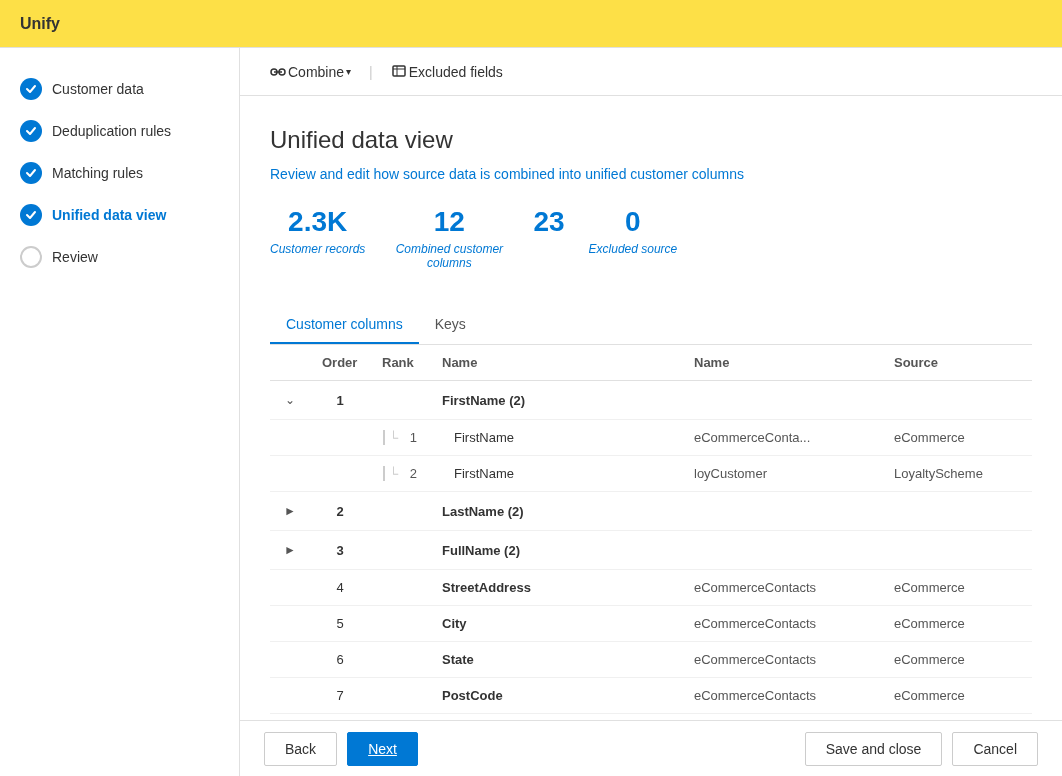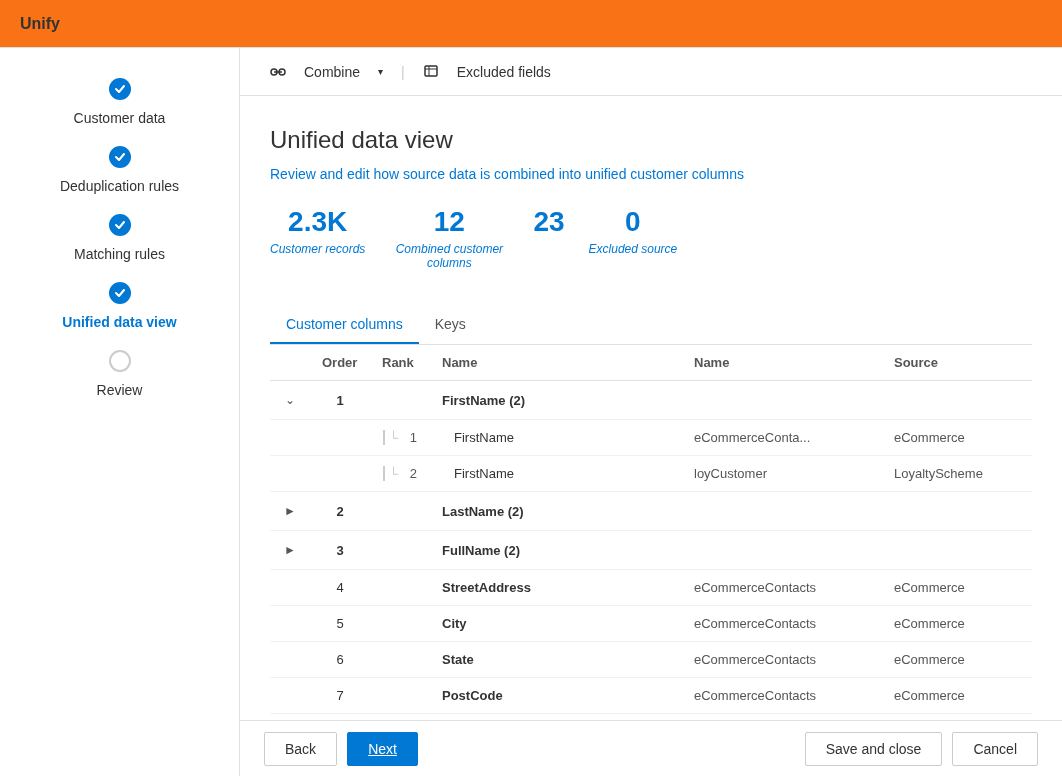--- a/index.html
+++ b/index.html
@@ -1,39 +1,39 @@
 <!DOCTYPE html>
 <html><head>
   <meta charset="utf-8">
   <style>
     * { box-sizing: border-box; margin: 0; padding: 0; }
     body { font-family: 'Segoe UI', Arial, sans-serif; font-size: 14px; background: #f5f5f5; color: #333; width: 1062px; height: 776px; overflow: hidden; display: flex; flex-direction: column; }
 
     
-    .top-bar { height: 48px; background: #f97316; border-bottom: 1px solid #e0e0e0; display: flex; align-items: center; padding: 0 20px; }
+    .top-bar { height: 48px; background: #fde047; border-bottom: 1px solid #e0e0e0; display: flex; align-items: center; padding: 0 20px; }
     .top-bar-title { font-size: 16px; font-weight: 600; color: #333; }
 
     
     .main-layout { display: flex; flex: 1; overflow: hidden; }
 
     
     .sidebar { width: 240px; background: #fff; border-right: 1px solid #e0e0e0; padding: 20px 0; flex-shrink: 0; }
-    .sidebar-item { display: flex; align-items: center; padding: 10px 20px; cursor: pointer; gap: 10px; flex-direction: column; }
+    .sidebar-item { display: flex; align-items: center; padding: 10px 20px; cursor: pointer; gap: 10px; }
     .sidebar-check { width: 22px; height: 22px; border-radius: 50%; background: #0078d4; display: flex; align-items: center; justify-content: center; flex-shrink: 0; }
     .sidebar-check svg { width: 12px; height: 12px; }
     .sidebar-circle { width: 22px; height: 22px; border-radius: 50%; border: 2px solid #ccc; flex-shrink: 0; }
     .sidebar-item-label { font-size: 14px; }
     .sidebar-item.active .sidebar-item-label { color: #0078d4; font-weight: 600; }
 
     
     .content-area { flex: 1; display: flex; flex-direction: column; overflow: hidden; }
 
     
     .toolbar { height: 48px; background: #fff; border-bottom: 1px solid #e0e0e0; display: flex; align-items: center; padding: 0 20px; gap: 4px; }
-    .toolbar-btn { display: flex; align-items: center; gap: 18px; padding: 6px 10px; border: none; background: transparent; cursor: pointer; font-size: 14px; color: #333; border-radius: 4px; }
+    .toolbar-btn { display: flex; align-items: center; gap: 2px; padding: 6px 10px; border: none; background: transparent; cursor: pointer; font-size: 14px; color: #333; border-radius: 4px; }
     .toolbar-divider { color: #ccc; margin: 0 4px; }
 
     
     .page-content { flex: 1; overflow-y: auto; padding: 30px 30px 20px; background: #fff; }
     .page-title { font-size: 24px; font-weight: 300; color: #333; margin-bottom: 12px; }
     .page-subtitle { font-size: 14px; color: #0078d4; margin-bottom: 24px; }
 
     
     .stats-row { display: flex; gap: 24px; margin-bottom: 36px; }
     .stat-item { text-align: center; }

